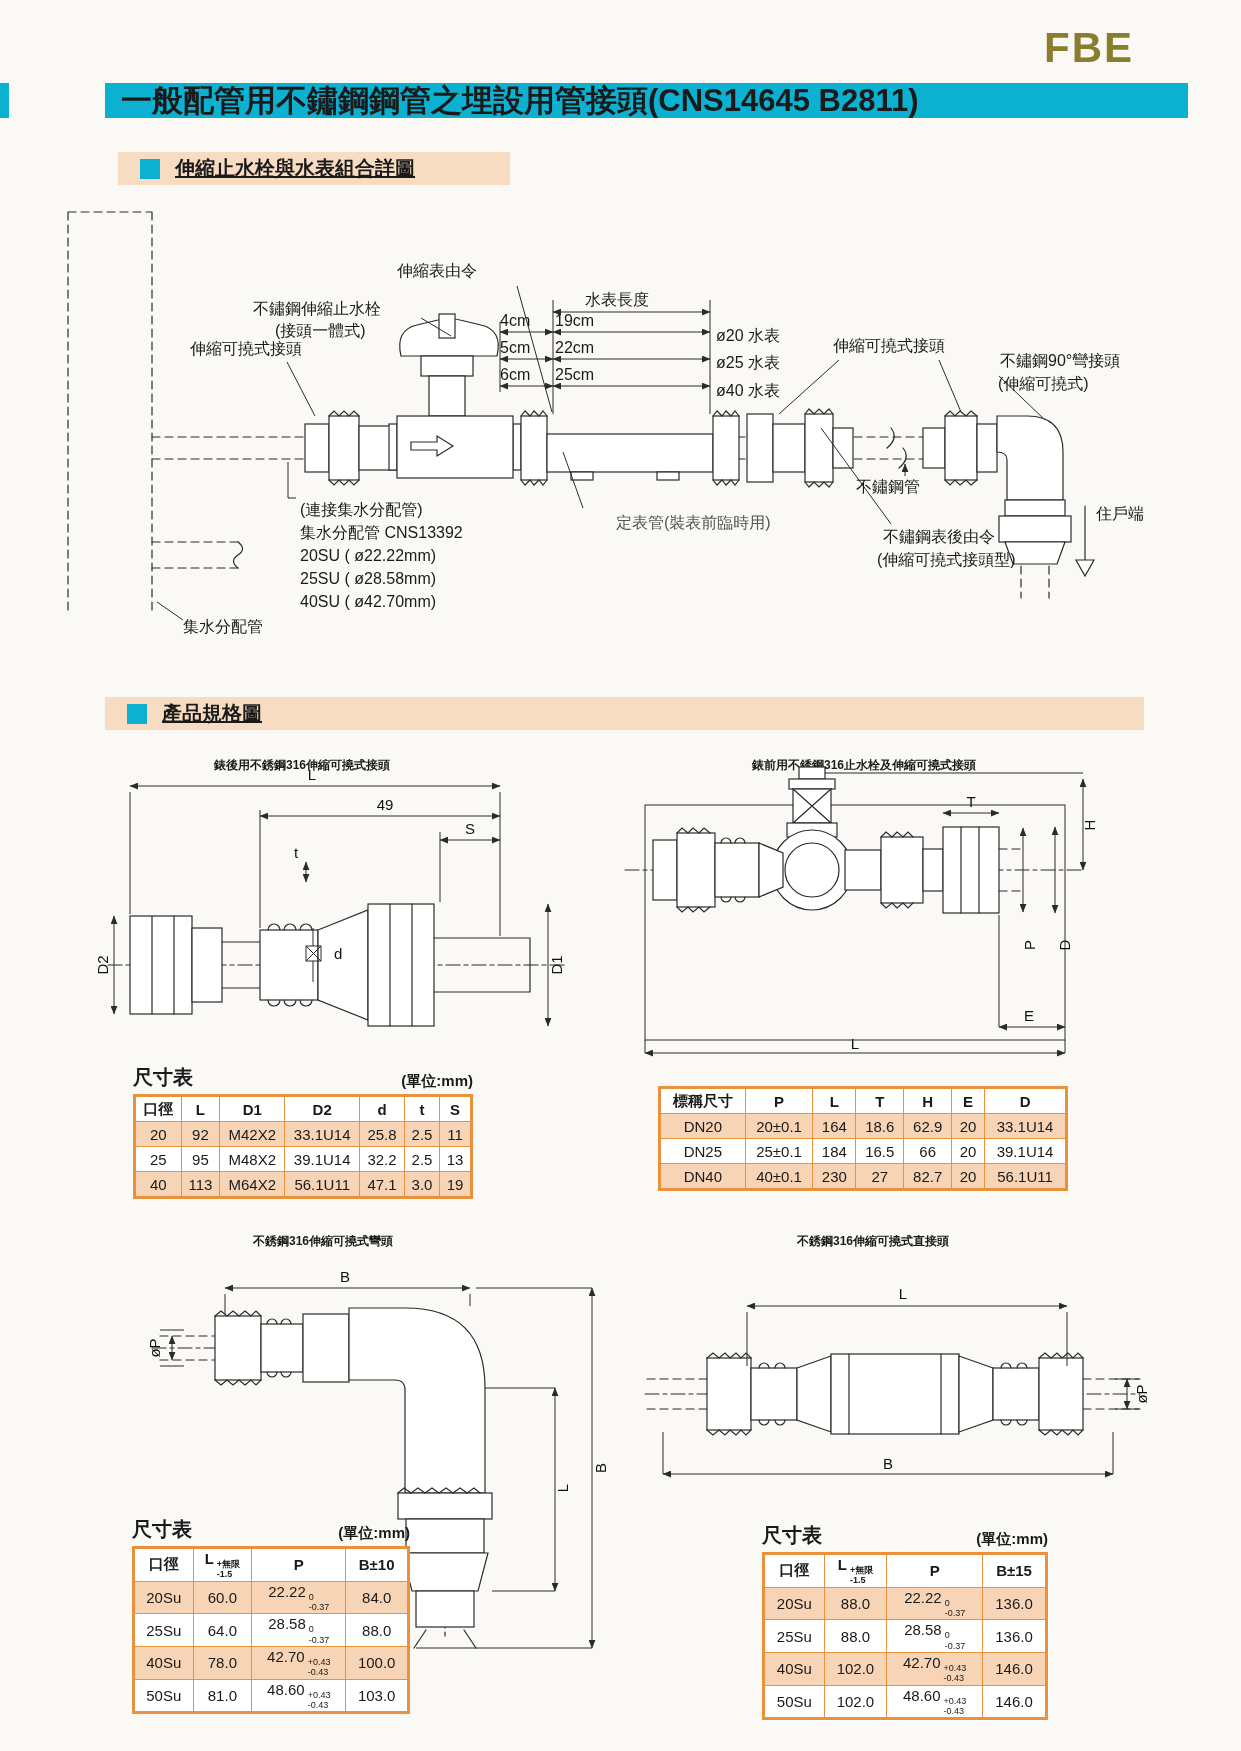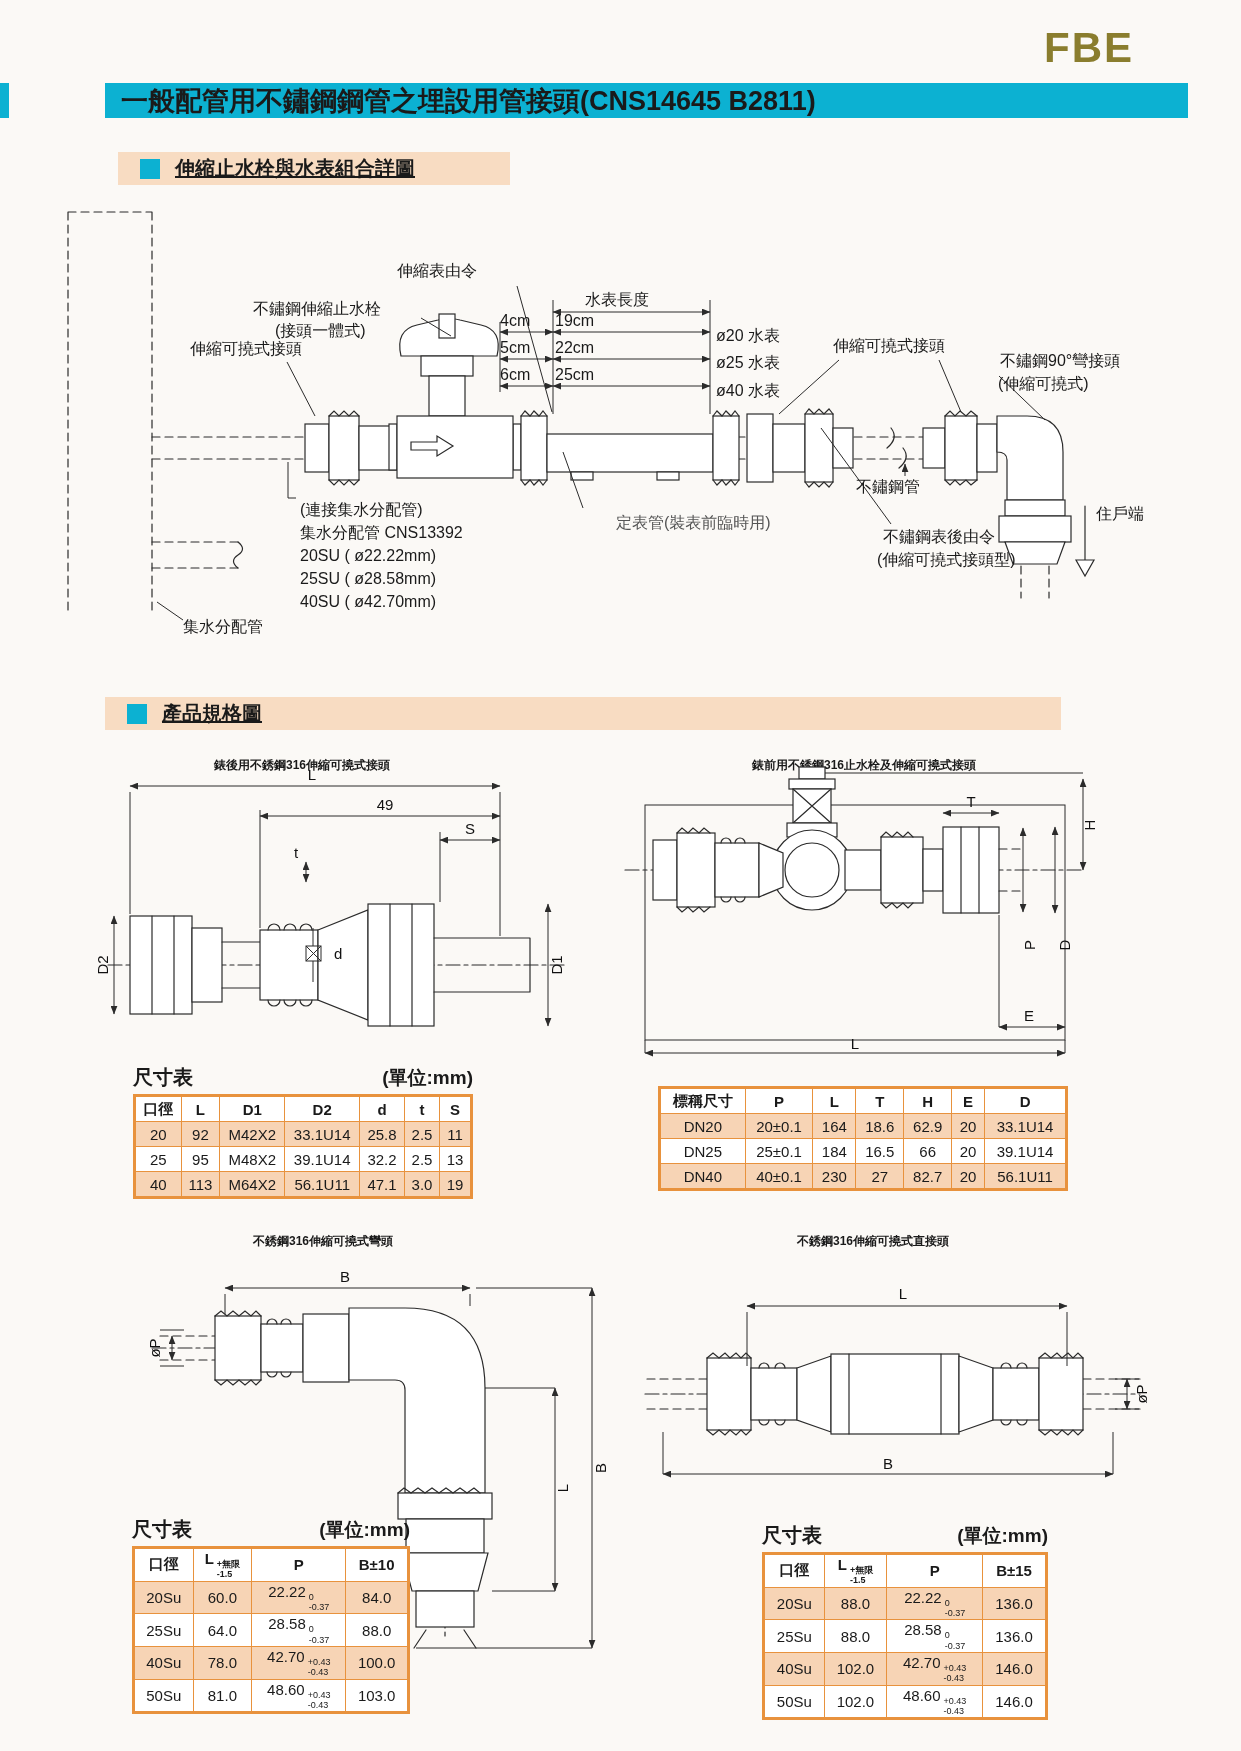--- a/index.html
+++ b/index.html
@@ -3,42 +3,42 @@
 <meta charset="utf-8">
 <style>
   html,body{margin:0;padding:0;background:#e9e7e4;}
   .page{position:relative;width:1241px;height:1751px;background:#fbf9f6;
         font-family:"Liberation Sans","DejaVu Sans",sans-serif;color:#1a1a1a;overflow:hidden;padding-left:24px;}
   .brand{position:absolute;left:1044px;top:24px;font-size:42px;font-weight:bold;
          color:#8a7d2e;letter-spacing:2px;}
   .edge-tab{position:absolute;left:0;top:83px;width:9px;height:35px;background:#0cb1d2;}
   .title-bar{position:absolute;left:105px;top:83px;width:1083px;height:35px;background:#0cb1d2;
              display:flex;align-items:center;}
-  .title-bar .t{font-size:27px;font-weight:bold;padding-left:16px;white-space:nowrap;}
+  .title-bar .t{font-size:31px;font-weight:bold;padding-left:16px;white-space:nowrap;}
   .sec-hdr{position:absolute;height:33px;background:#f8dcc2;display:flex;align-items:center;
            gap:15px;padding-left:22px;box-sizing:border-box;}
   .sec-hdr .sq{width:20px;height:20px;background:#0cb1d2;flex:0 0 auto;}
   .sec-hdr .t{font-size:20px;font-weight:bold;white-space:nowrap;text-decoration:underline;}
   #hdr1{left:118px;top:152px;width:392px;}
-  #hdr2{left:105px;top:697px;width:956px;}
+  #hdr2{left:105px;top:697px;width:1039px;}
   .lb{position:absolute;font-size:16px;white-space:nowrap;line-height:1.2;}
   .lb.c{text-align:left;}
   .lb.gray{color:#555;}
   .dtitle{position:absolute;font-size:12px;font-weight:bold;white-space:nowrap;}
   svg{position:absolute;overflow:visible;}
   .ln{stroke:#2b2b2b;stroke-width:1.2;fill:none;stroke-linecap:round;}
   .fw{stroke:#2b2b2b;stroke-width:1.2;fill:#ffffff;}
   .dim{stroke:#2b2b2b;stroke-width:1;fill:none;}
   .dsh{stroke-dasharray:8 5;}
   .dsh2{stroke-dasharray:14 4 4 4;}
   svg text{font-family:"Liberation Sans","DejaVu Sans",sans-serif;font-size:15px;fill:#111;}
   .twrap{position:absolute;}
   .thead-line{display:flex;justify-content:space-between;align-items:flex-end;margin-bottom:3px;}
   .tlabel{font-size:20px;font-weight:bold;}
-  .tunit{font-size:19px;font-weight:bold;}
+  .tunit{font-size:15px;font-weight:bold;}
   table.spec{border-collapse:collapse;border:3px solid #e8923d;background:#fff;width:100%;}
   table.spec th,table.spec td{border:1px solid #e8923d;text-align:center;font-size:15px;
        padding:1px 5px;height:22px;white-space:nowrap;}
   table.spec th{font-weight:bold;background:#fff;}
   table.spec tbody tr:nth-child(odd) td{background:#f7d4b5;}
   .tol{display:inline-flex;flex-direction:column;justify-content:center;font-size:9px;
        line-height:1.15;margin-left:3px;vertical-align:-3px;text-align:left;}
 </style>
 </head>
 <body>

